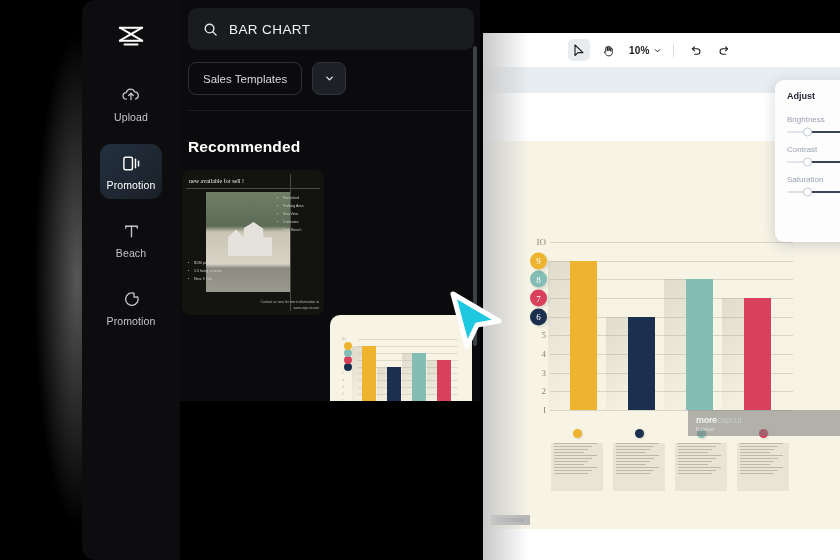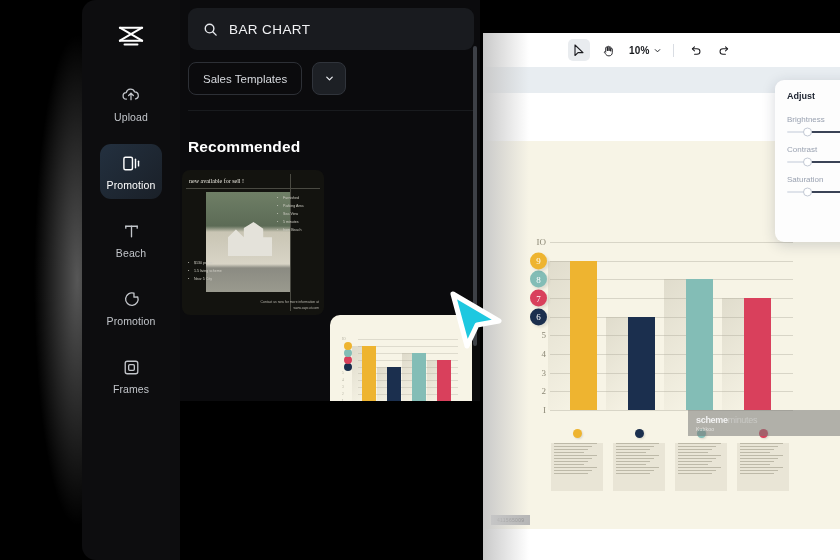--- a/index.html
+++ b/index.html
@@ -388,21 +388,21 @@
                 <i style="width:82%"></i>
                 <i style="width:74%"></i>
                 <i style="width:66%"></i>
               </div>
             </div>
           </div>
       </div>
 
       <div class="getty">
         <div class="getty-top">
-          <b>scheme</b><span>minutes</span>
+          <b>more</b><span>capcut</span>
         </div>
         <div class="getty-sub">Kubkoo</div>
       </div>
 
       <div class="artboard-tag">411565009</div>
     </div>
 
     <div class="editor-bottom"></div>
     <div class="editor-leftfade"></div>
   </div>
@@ -477,29 +477,20 @@
           </span>
           <span class="nav-label">Beach</span>
         </div>
         <div class="nav-item">
           <span class="nav-icon">
             <svg width="19" height="19" viewBox="0 0 20 20" fill="none" stroke="currentColor" stroke-width="1.4" stroke-linejoin="round">
               <path d="M12.6 3.4a6.6 6.6 0 1 0 4 4l-4 .1z"></path>
             </svg>
           </span>
           <span class="nav-label">Promotion</span>
-        </div>
-        <div class="nav-item">
-          <span class="nav-icon">
-            <svg width="19" height="19" viewBox="0 0 20 20" fill="none" stroke="currentColor" stroke-width="1.4" stroke-linejoin="round">
-              <rect x="3.4" y="3.4" width="13.2" height="13.2" rx="2.2"></rect>
-              <rect x="7" y="7" width="6" height="6" rx="1.2"></rect>
-            </svg>
-          </span>
-          <span class="nav-label">Frames</span>
         </div>
       </div>
   </div>
 
   <div class="panel">
 
     <div class="search-box">
       <svg width="15" height="15" viewBox="0 0 16 16" fill="none" stroke="#e6e8ec" stroke-width="1.5" stroke-linecap="round">
         <circle cx="7" cy="7" r="4.6"></circle>
           <path d="M10.4 10.4 L14 14"></path>

